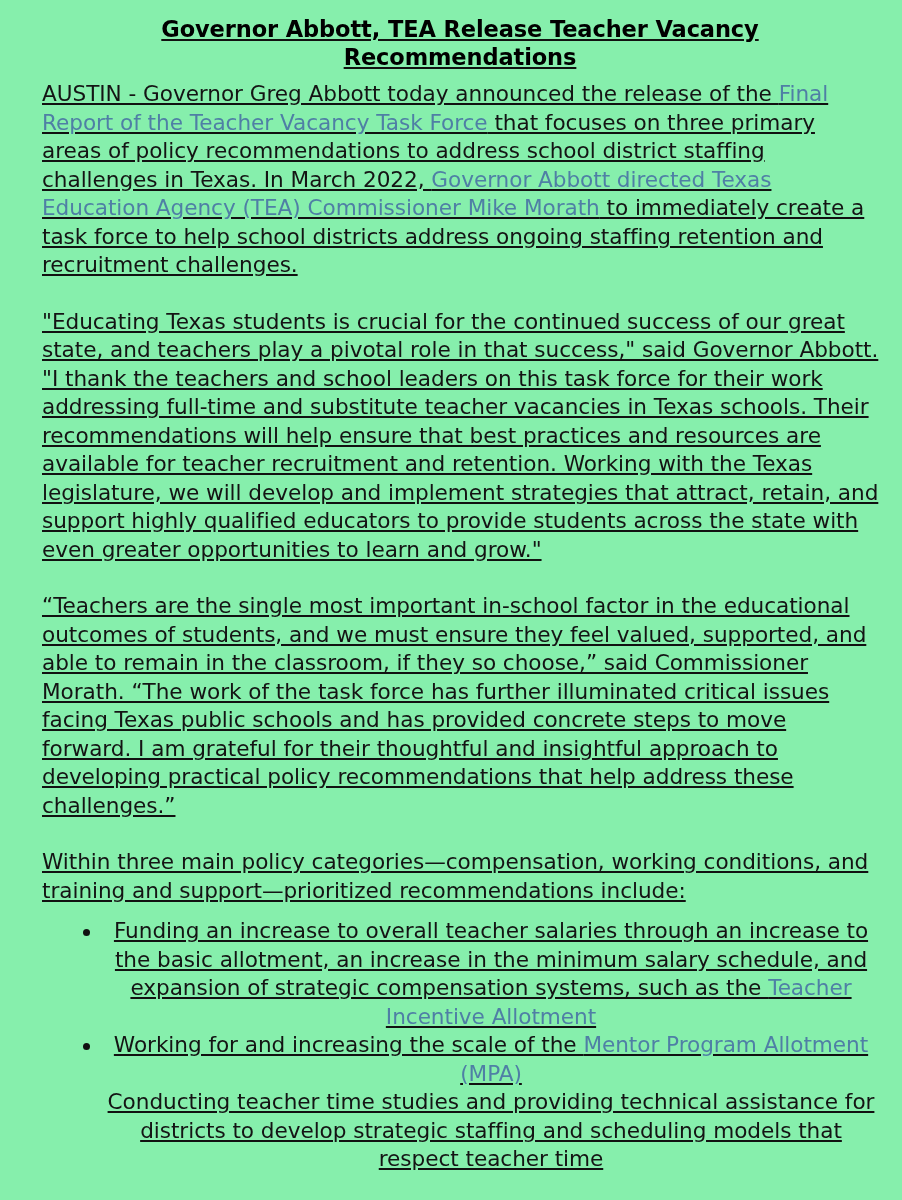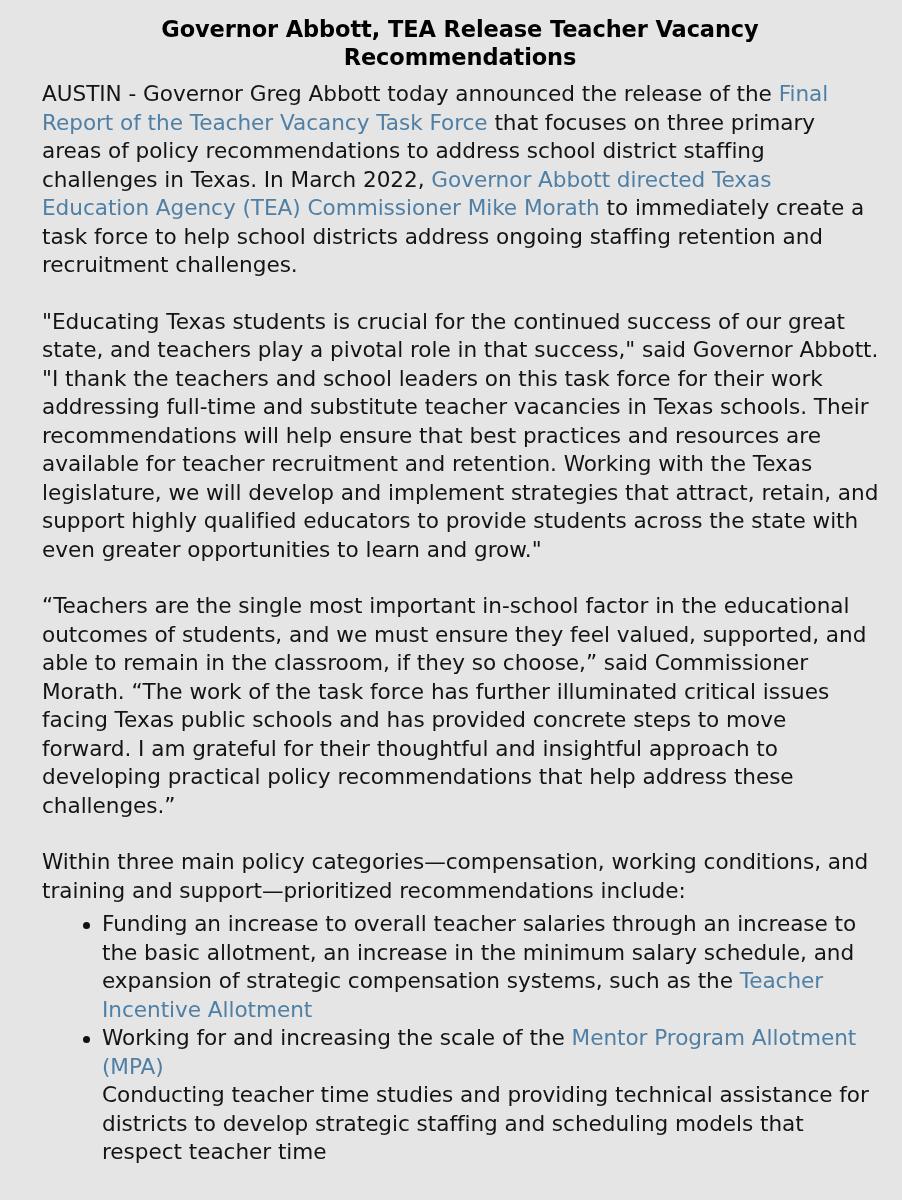--- a/index.html
+++ b/index.html
@@ -13,21 +13,22 @@
     overflow: hidden;
     font-family: "DejaVu Sans", "Liberation Sans", sans-serif;
     color: #111111;
     -webkit-font-smoothing: antialiased;
   }
   .page {
     width: 902px;
     height: 1200px;
     box-sizing: border-box;
     padding: 0 24px 0 42px;
-    background: #e5e5e5;
+    background: #86efac;
+    text-decoration: underline;
   }
   .doc-title {
     font-size: 22.5px;
     font-weight: bold;
     text-align: center;
     line-height: 1.25;
     color: #000000;
     margin: 0;
     padding: 15px 0 9px 0;
     letter-spacing: -0.1px;
@@ -36,36 +37,37 @@
     font-size: 21.6px;
     line-height: 28.5px;
     color: #141414;
     letter-spacing: -0.05px;
   }
   p.para {
     margin: 0 0 28px 0;
     width: 838px;
   }
   p.para.tight {
-    margin-bottom: 5px;
+    margin-bottom: 12px;
   }
   a.lnk, .lnk {
     color: #4f7fa5;
     text-decoration: none;
   }
   ul.rec-list {
     list-style: none;
     margin: 0 0 28px 0;
     padding: 0;
     width: 838px;
   }
   ul.rec-list > li {
     position: relative;
     padding-left: 60px;
     margin: 0;
+    text-align: center;
   }
   ul.rec-list > li .bullet-dot {
     position: absolute;
     left: 41px;
     top: 11.5px;
     width: 7px;
     height: 7px;
     border-radius: 50%;
     background: #111111;
   }

